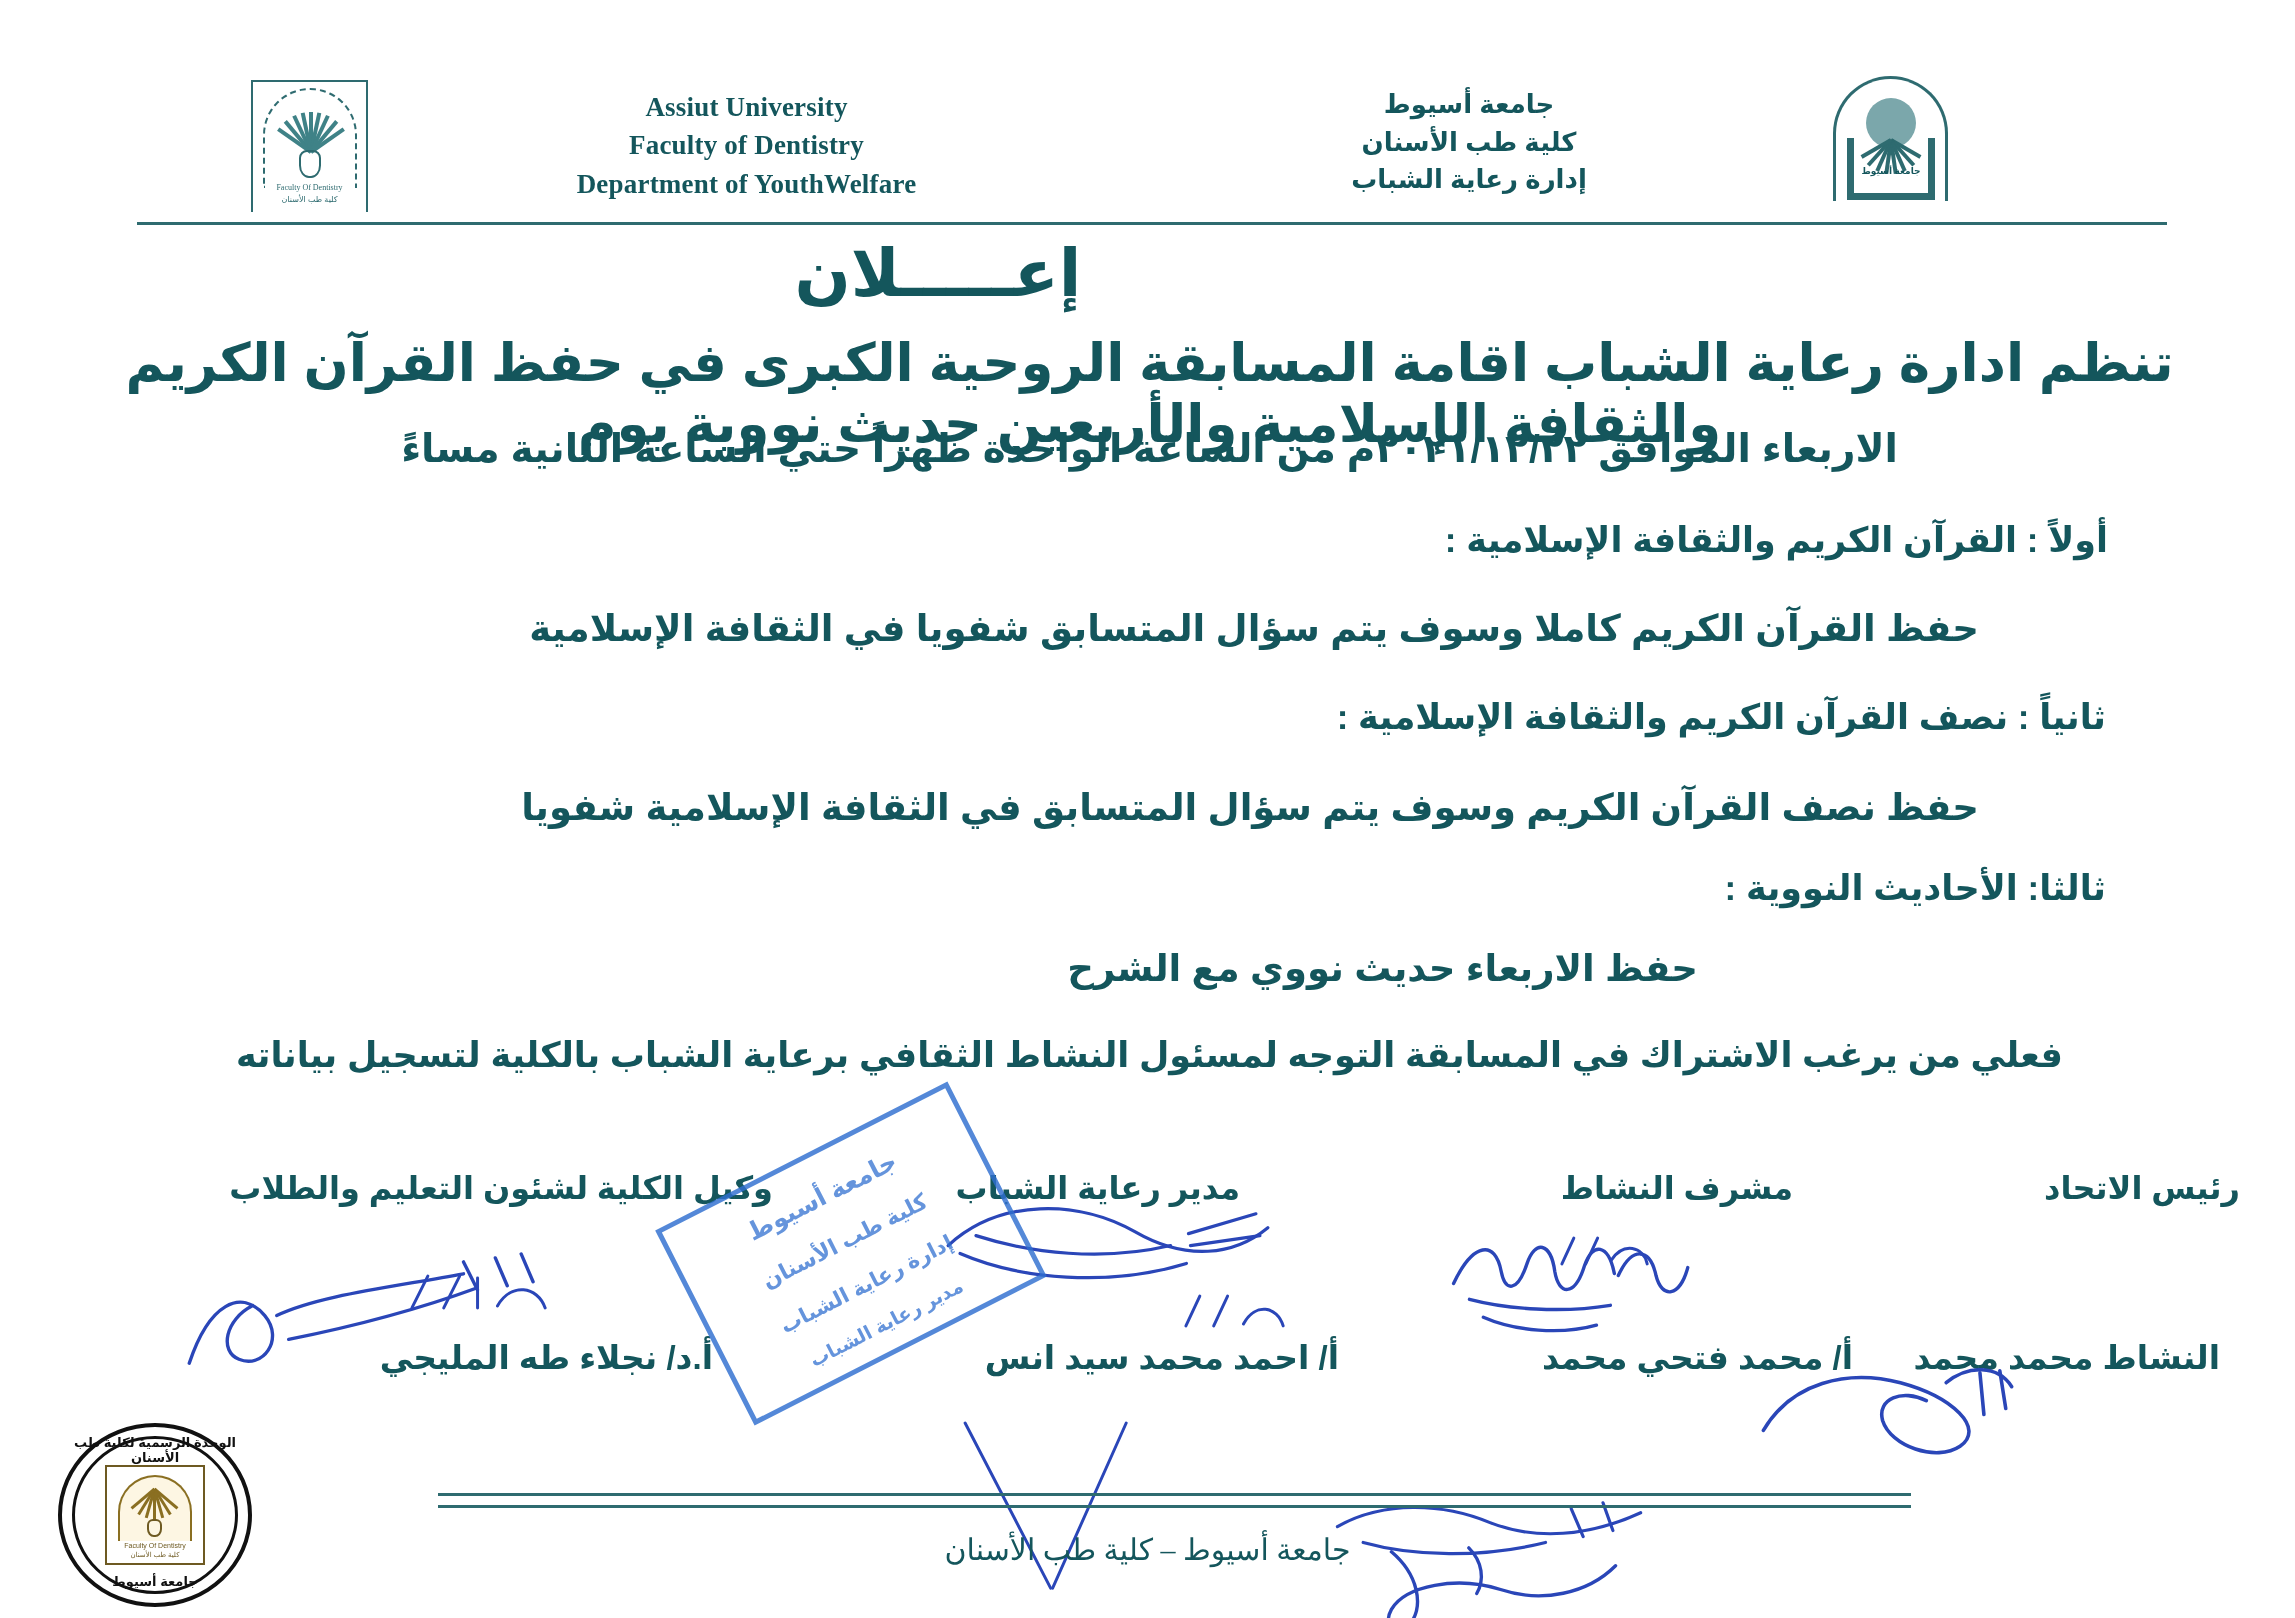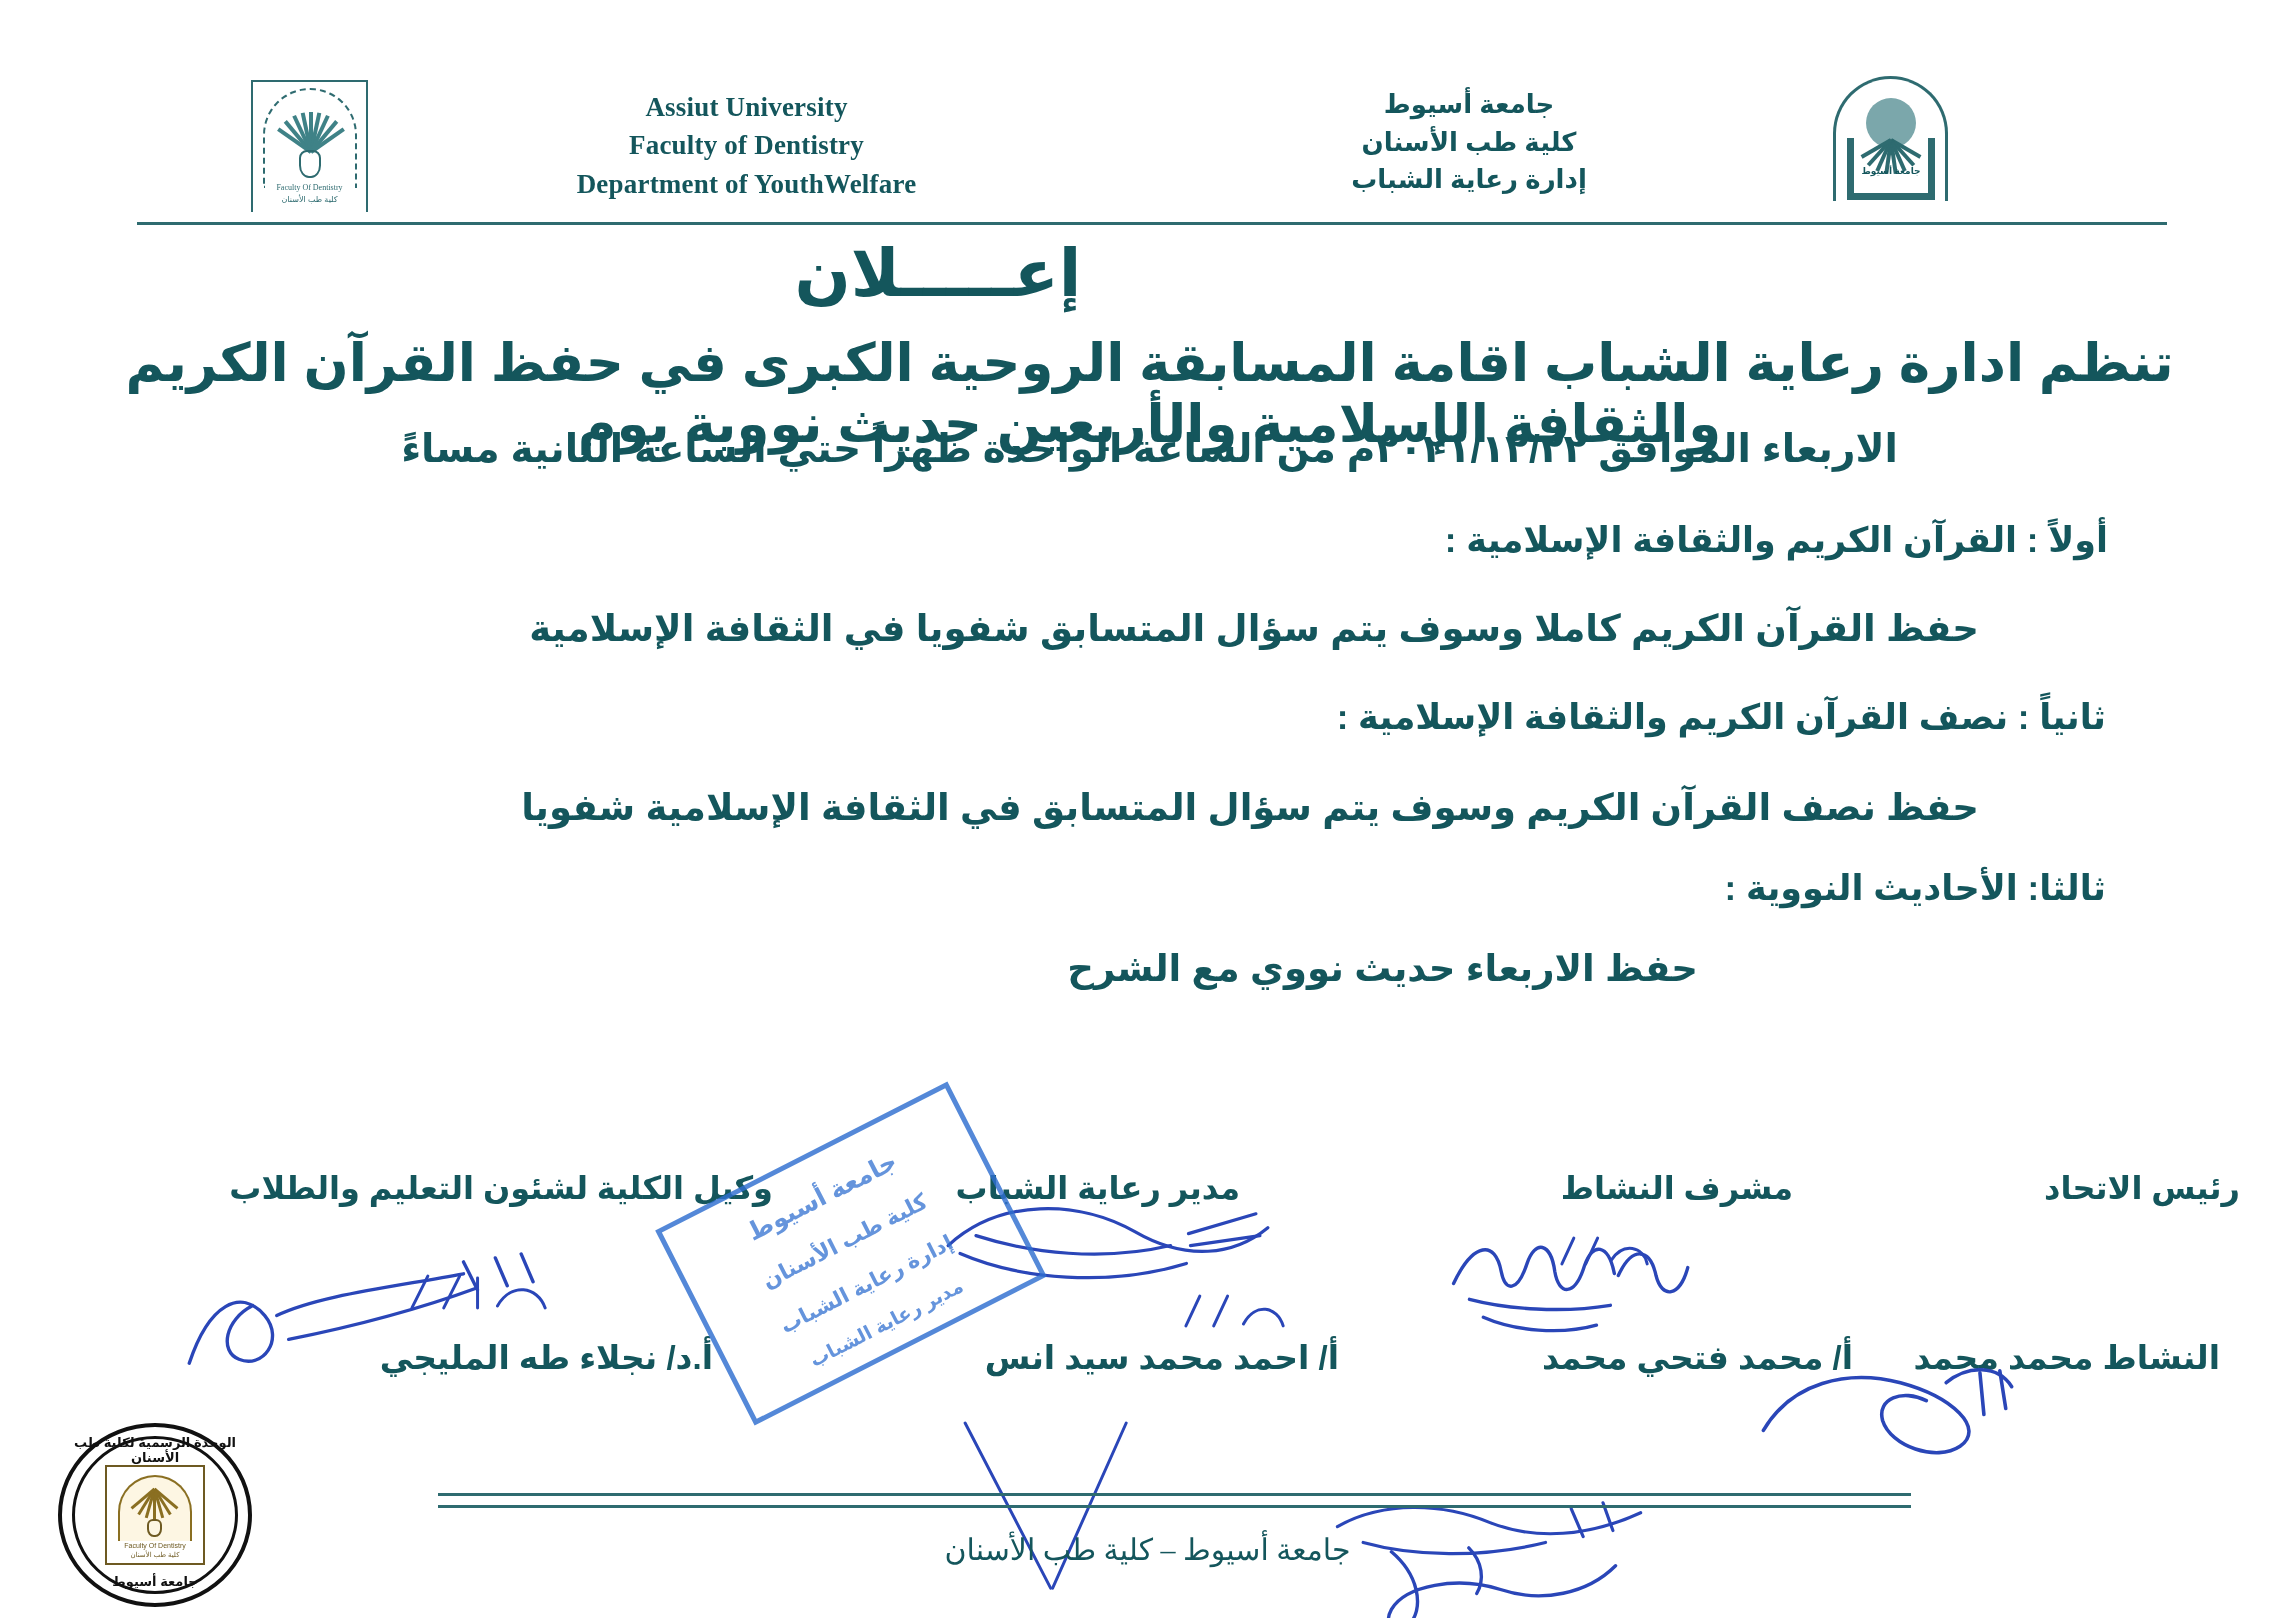--- a/index.html
+++ b/index.html
@@ -441,20 +441,21 @@
 
   <div class="sec-head sec1-h">أولاً : القرآن الكريم والثقافة الإسلامية :</div>
   <div class="sec-body sec1-b">حفظ القرآن الكريم كاملا وسوف يتم سؤال المتسابق شفويا في الثقافة الإسلامية</div>
 
   <div class="sec-head sec2-h">ثانياً : نصف القرآن الكريم والثقافة الإسلامية :</div>
   <div class="sec-body sec2-b">حفظ نصف القرآن الكريم وسوف يتم سؤال المتسابق في الثقافة الإسلامية شفويا</div>
 
   <div class="sec-head sec3-h">ثالثا: الأحاديث النووية :</div>
   <div class="sec-body sec3-b">حفظ الاربعاء حديث نووي مع الشرح</div>
 
+  <div class="call-line">فعلي من يرغب الاشتراك في المسابقة التوجه لمسئول النشاط الثقافي برعاية الشباب بالكلية لتسجيل بياناته</div>
 
   <div class="sig-row">
 
     <div class="sig-col sig-c1">
       <div class="sig-title">رئيس الاتحاد</div>
       <div class="sig-name">النشاط محمد محمد</div>
     </div>
 
     <div class="sig-col sig-c2">
       <div class="sig-title">مشرف النشاط</div>

